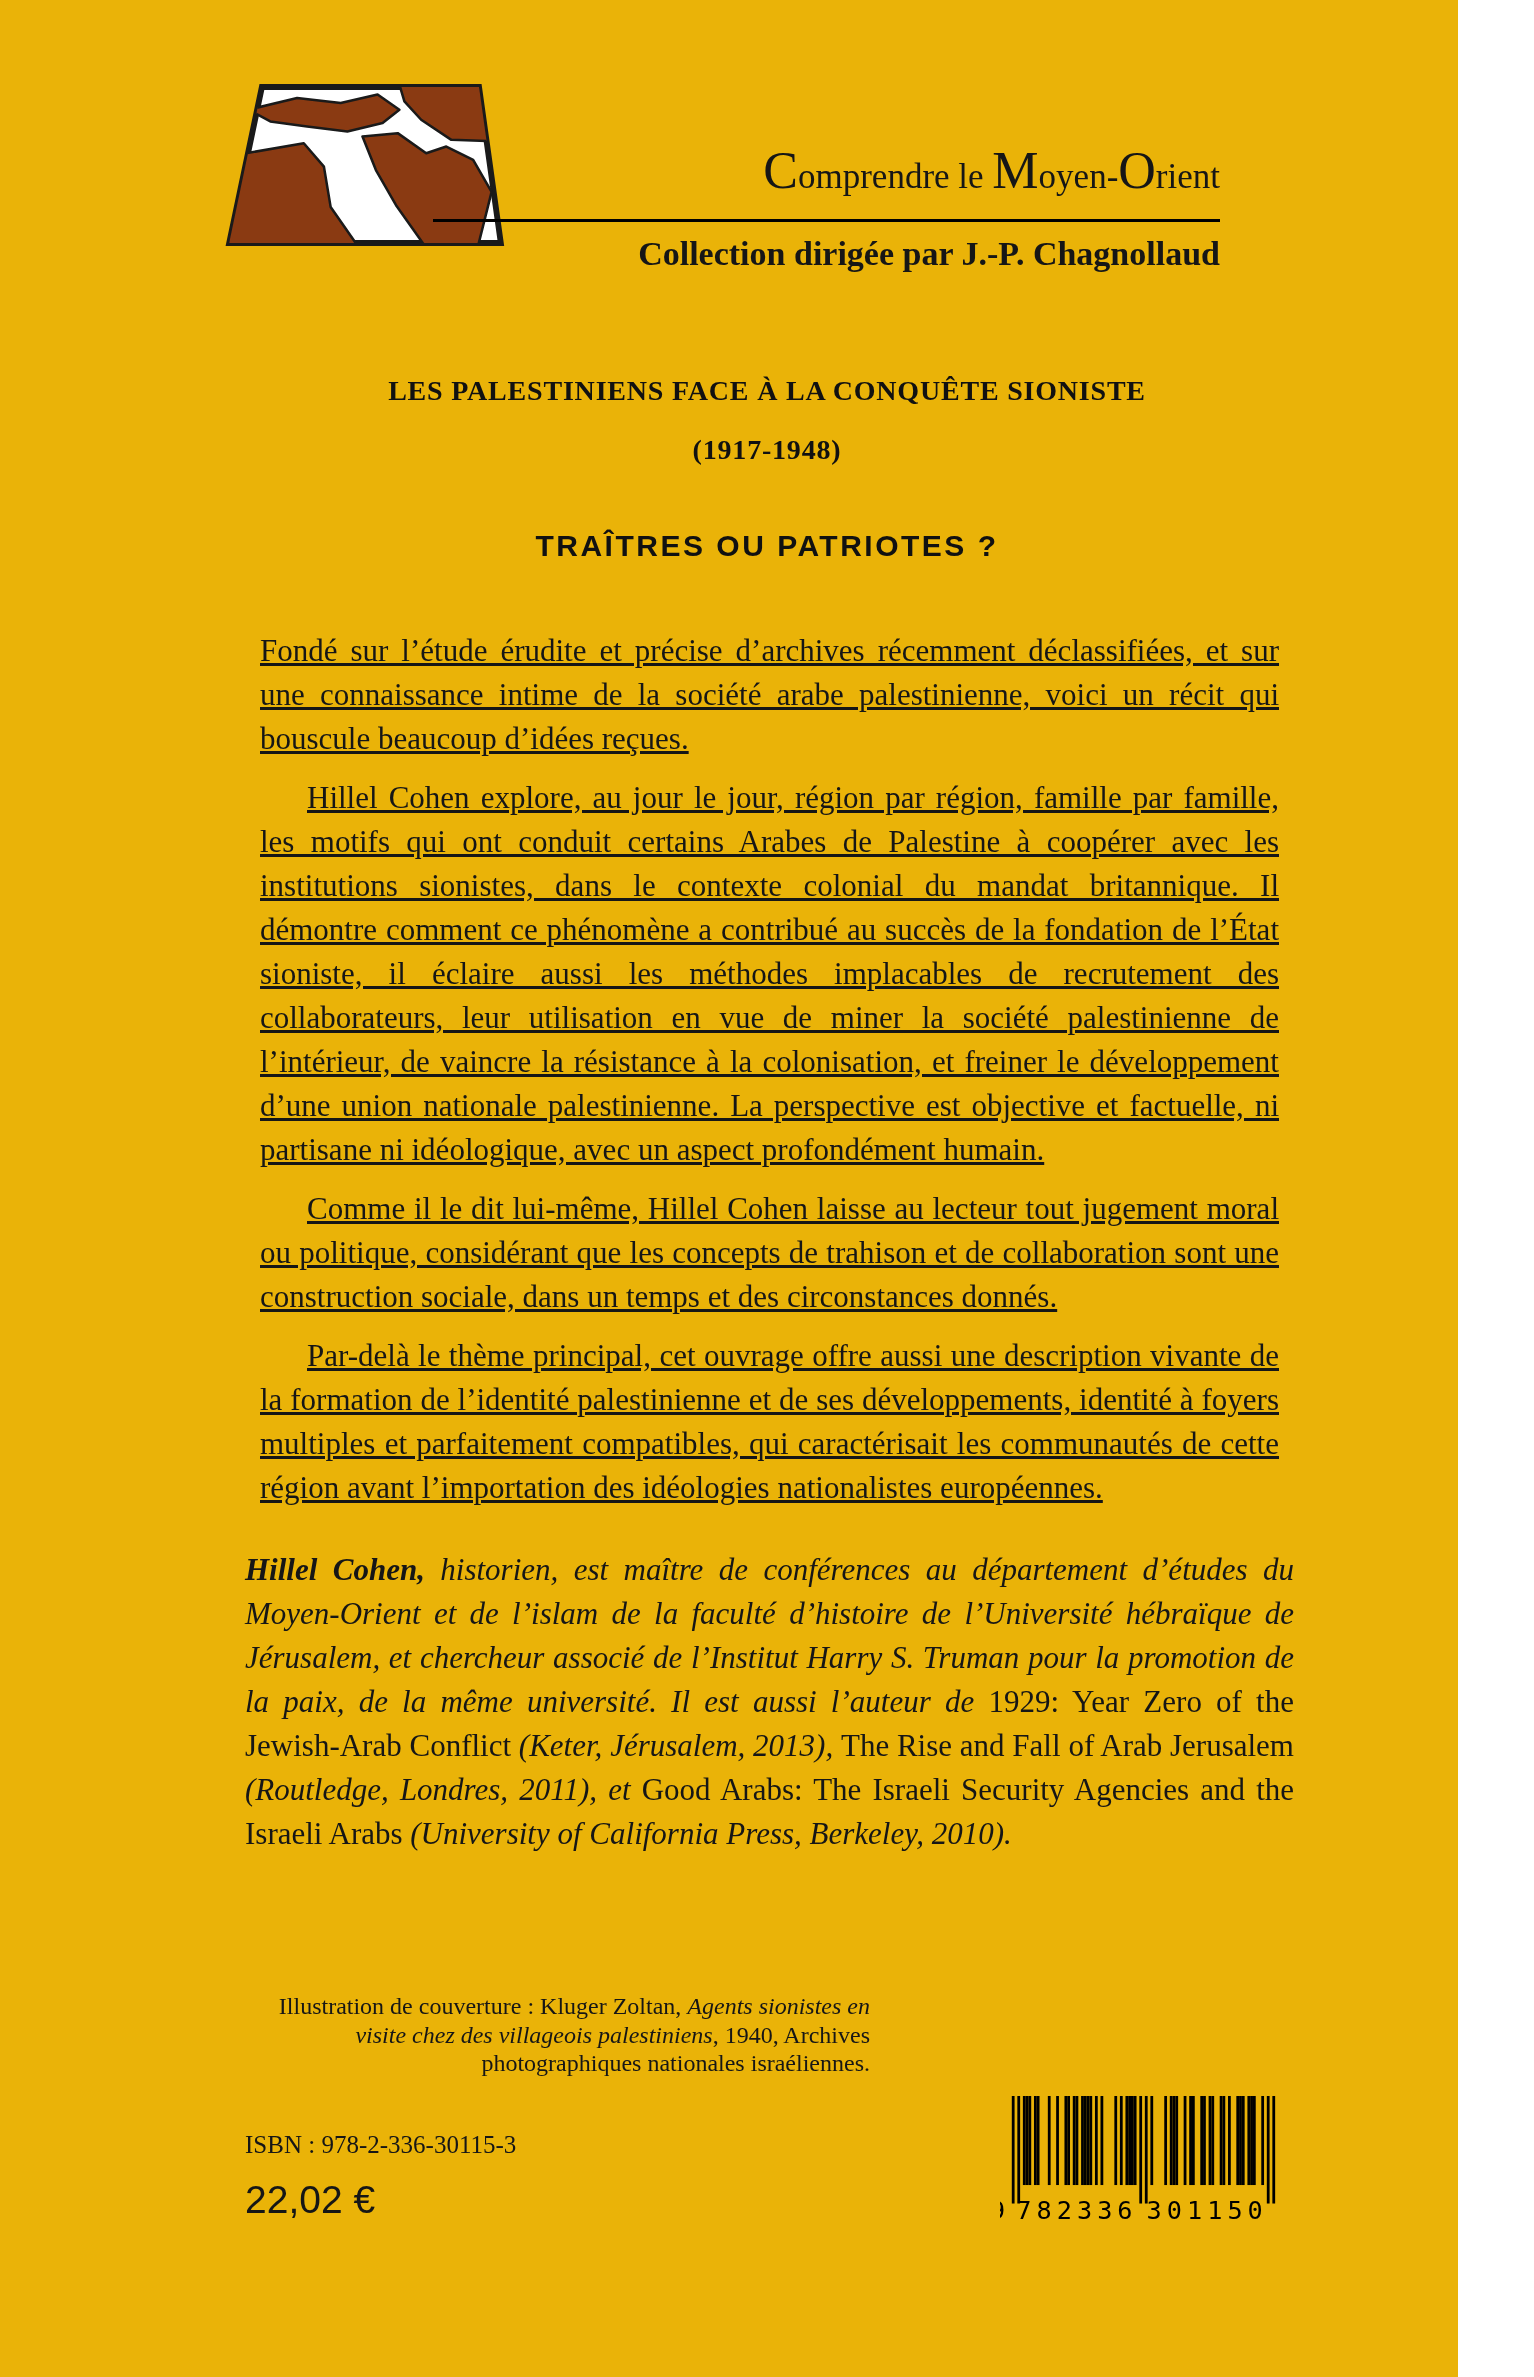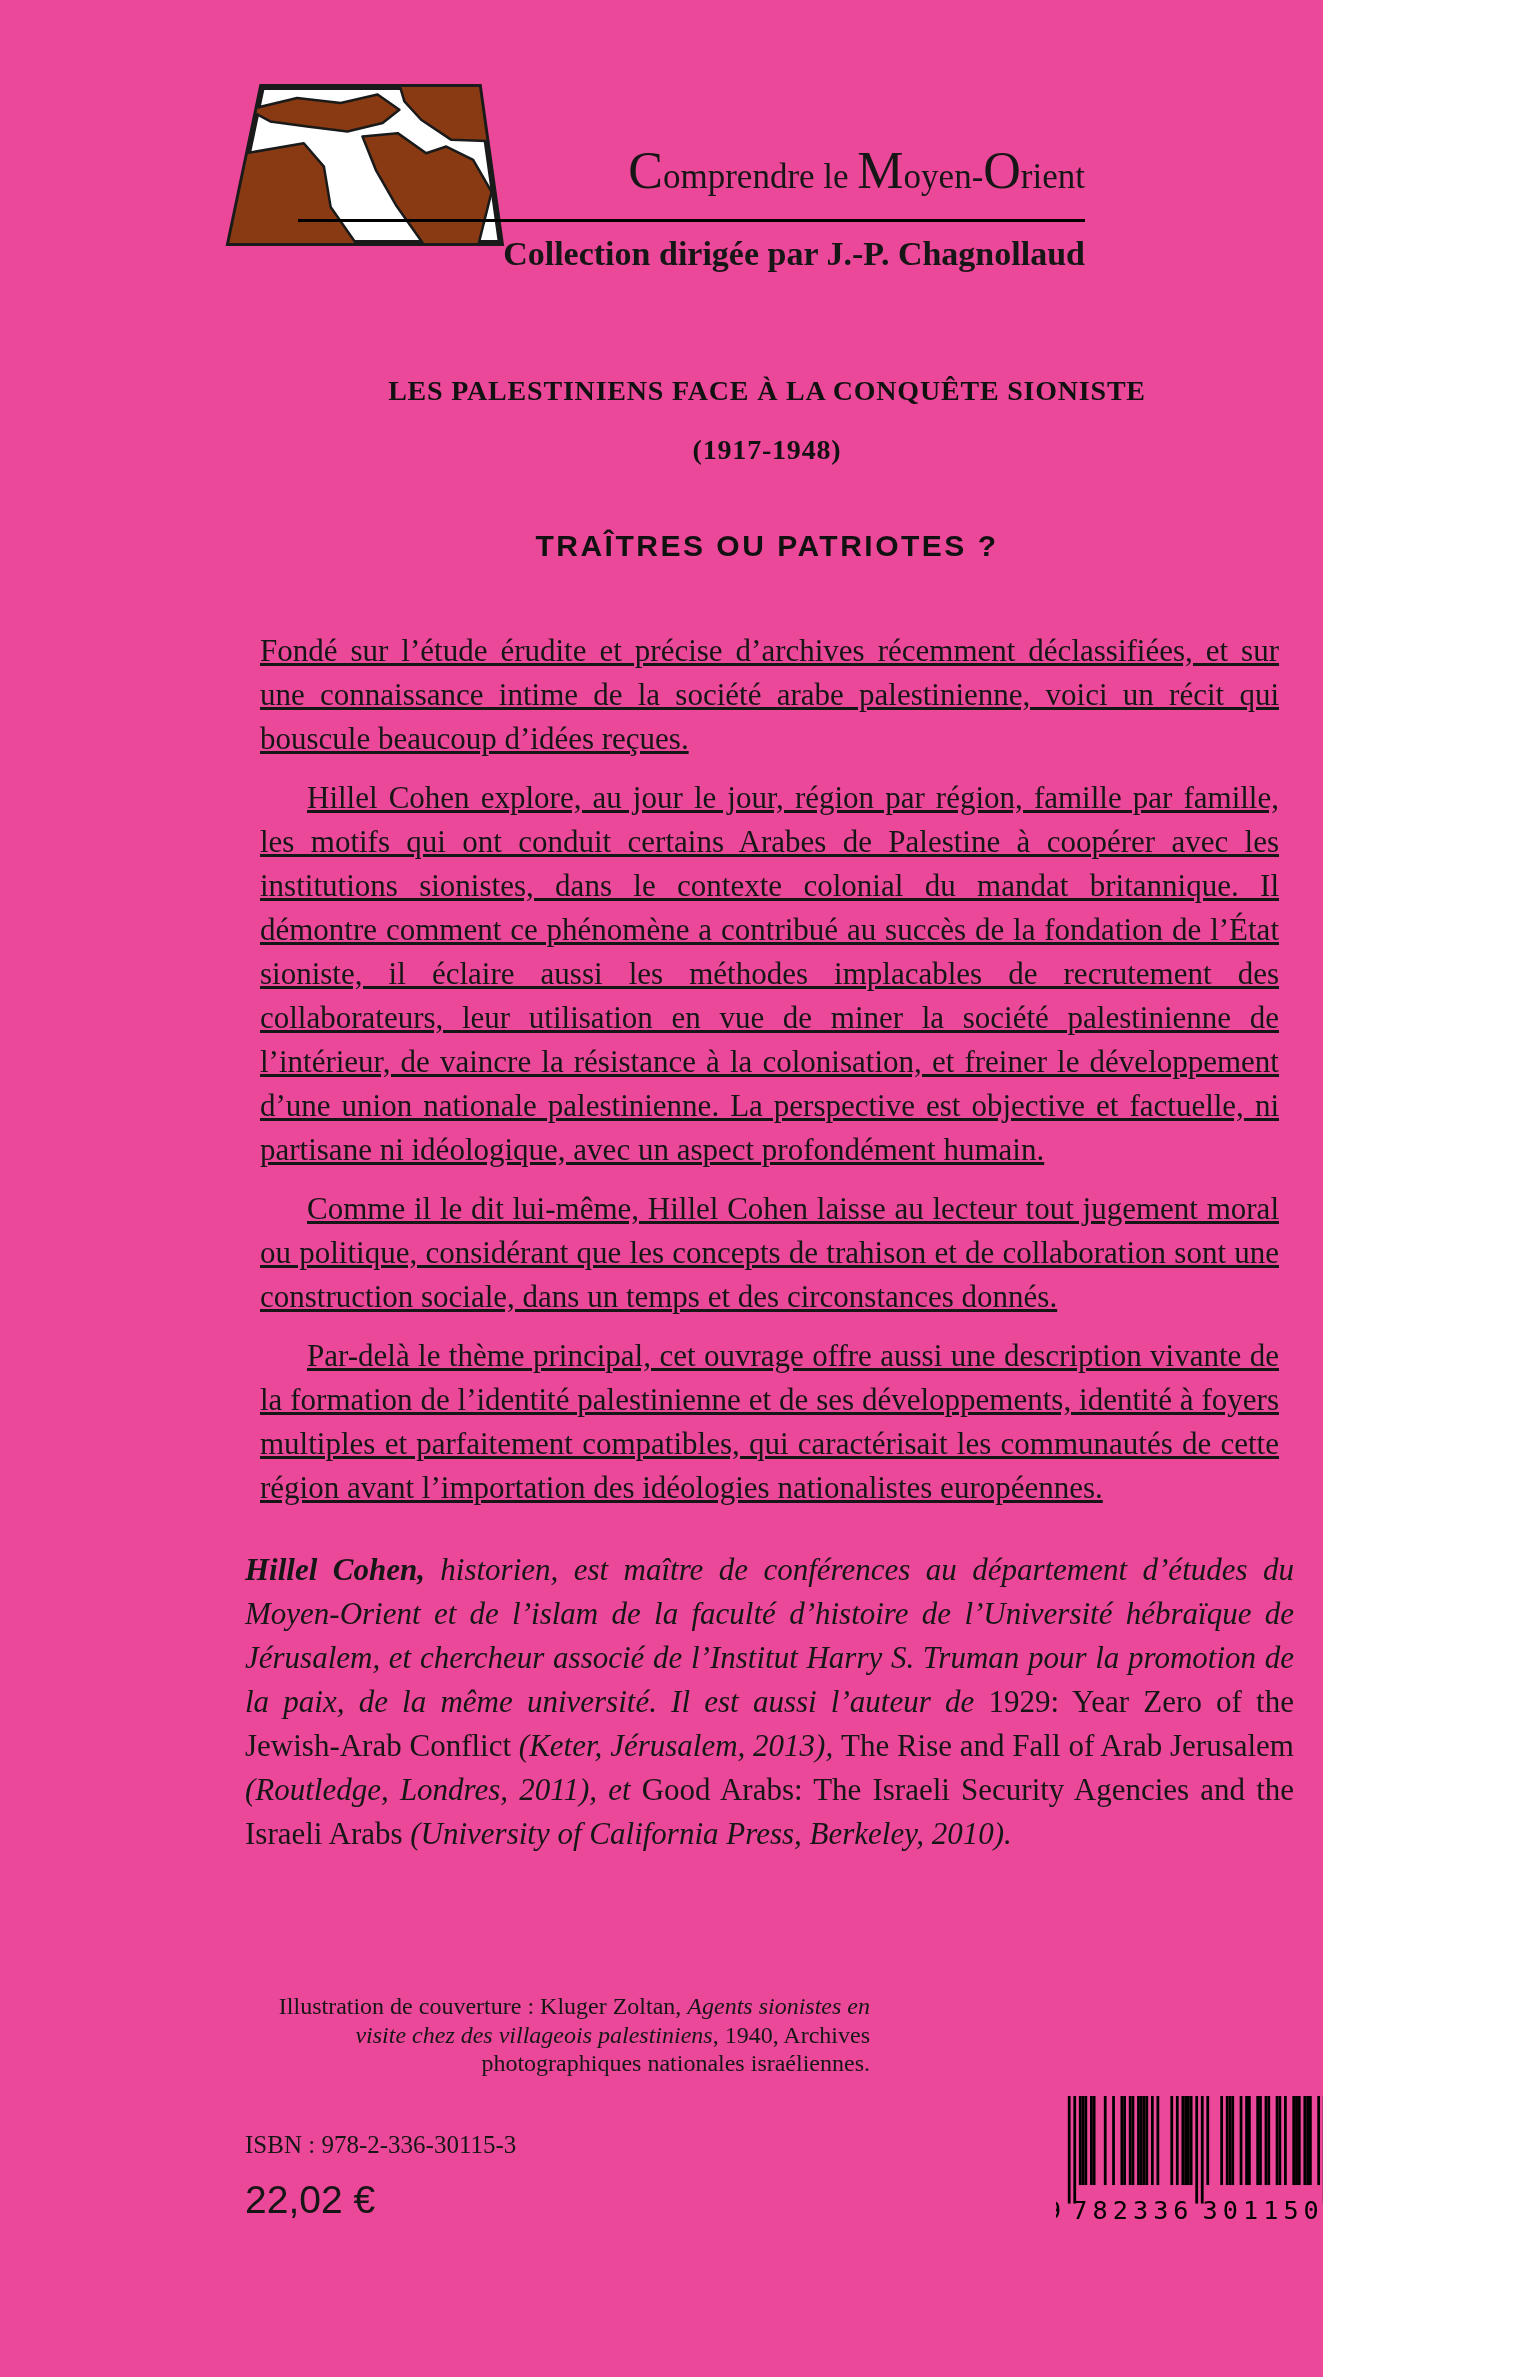--- a/index.html
+++ b/index.html
@@ -1,16 +1,16 @@
 <!DOCTYPE html>
 <html style="font-size:13.4px"><head>
 <meta charset="utf-8">
 <style>
   html,body{margin:0;padding:0;background:#ffffff;}
-  .page{position:relative;width:1323px;height:2377px;background:#ec4899;color:#161616;
+  .page{position:relative;width:1458px;height:2377px;background:#eab308;color:#161616;
         font-family:"Liberation Serif",serif;overflow:hidden;}
 
   
   .logo{position:absolute;left:225px;top:81px;width:280px;height:168px;}
   .logo svg{width:100%;height:100%;display:block;}
   .collection{position:absolute;top:143px;right:238px;text-align:right;}
   .collection-name{font-size:35px;line-height:55px;white-space:nowrap;}
   .collection-name .cap{font-size:52px;}
   .rule{width:787px;height:2.5px;background:#000;margin:15px 0 13.4px auto;}
   .collection-director{font-size:34px;white-space:nowrap;font-weight:bold;}
@@ -33,21 +33,21 @@
   .bio .b{font-weight:bold;}
   .bio .rm{font-style:normal;}
 
   
   .credit{position:absolute;left:245px;top:1992px;width:625px;margin:0;
           font-size:24px;line-height:28.5px;text-align:right;}
   .credit .it{font-style:italic;}
   .isbn{position:absolute;left:245px;top:2131px;font-size:25px;}
   .price{position:absolute;left:245px;top:2178px;font-size:39px;
          font-family:"Liberation Sans",sans-serif;}
-  .barcode{position:absolute;left:1056px;top:2096px;width:284px;height:126px;}
+  .barcode{position:absolute;left:1000px;top:2096px;width:284px;height:126px;}
   .bct{font-family:"DejaVu Sans Mono",monospace;font-size:30px;fill:#000;}
   .bcs{letter-spacing:6px;}
 </style>
 </head>
 <body>
 
 <div class="page">
 
   <div class="logo">
     <svg viewBox="0 0 334 200">

